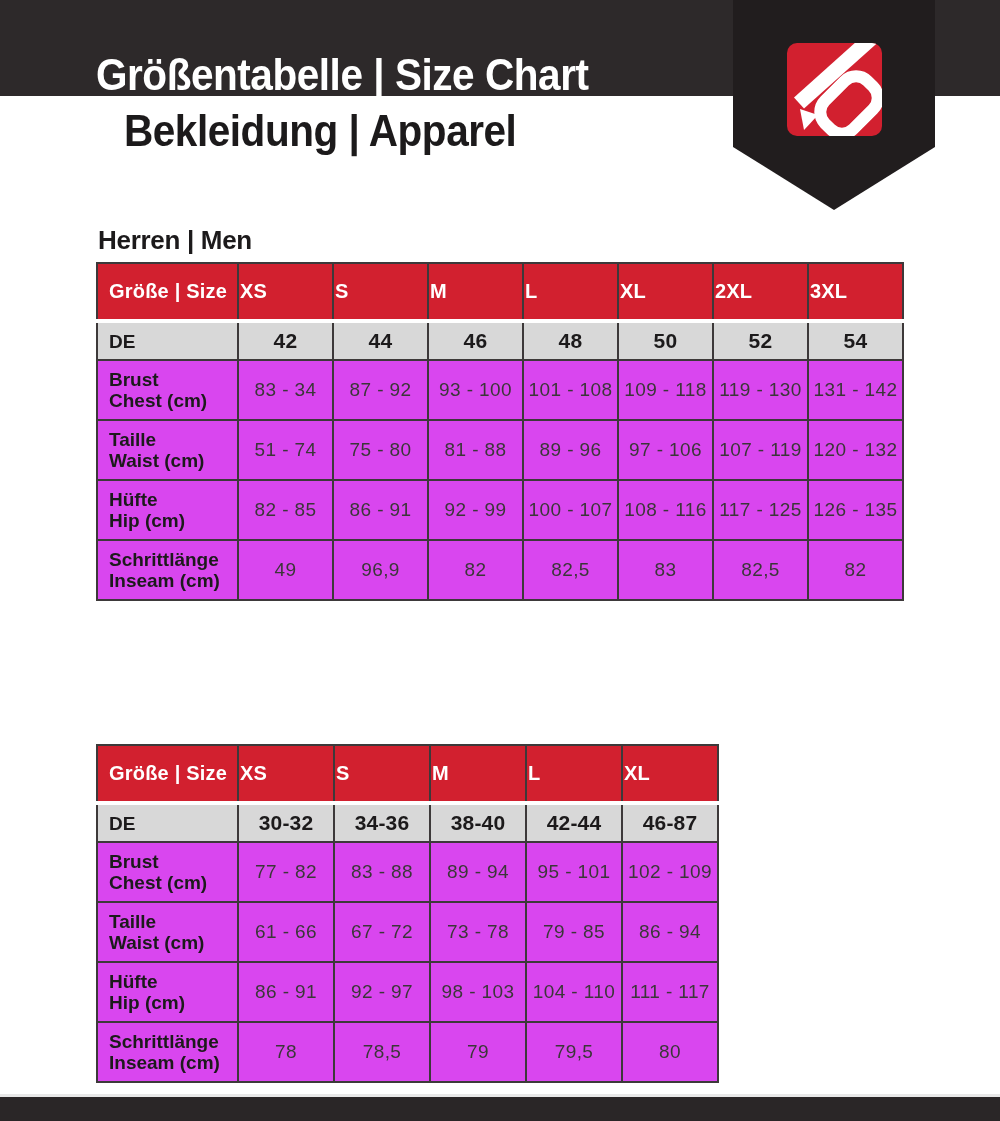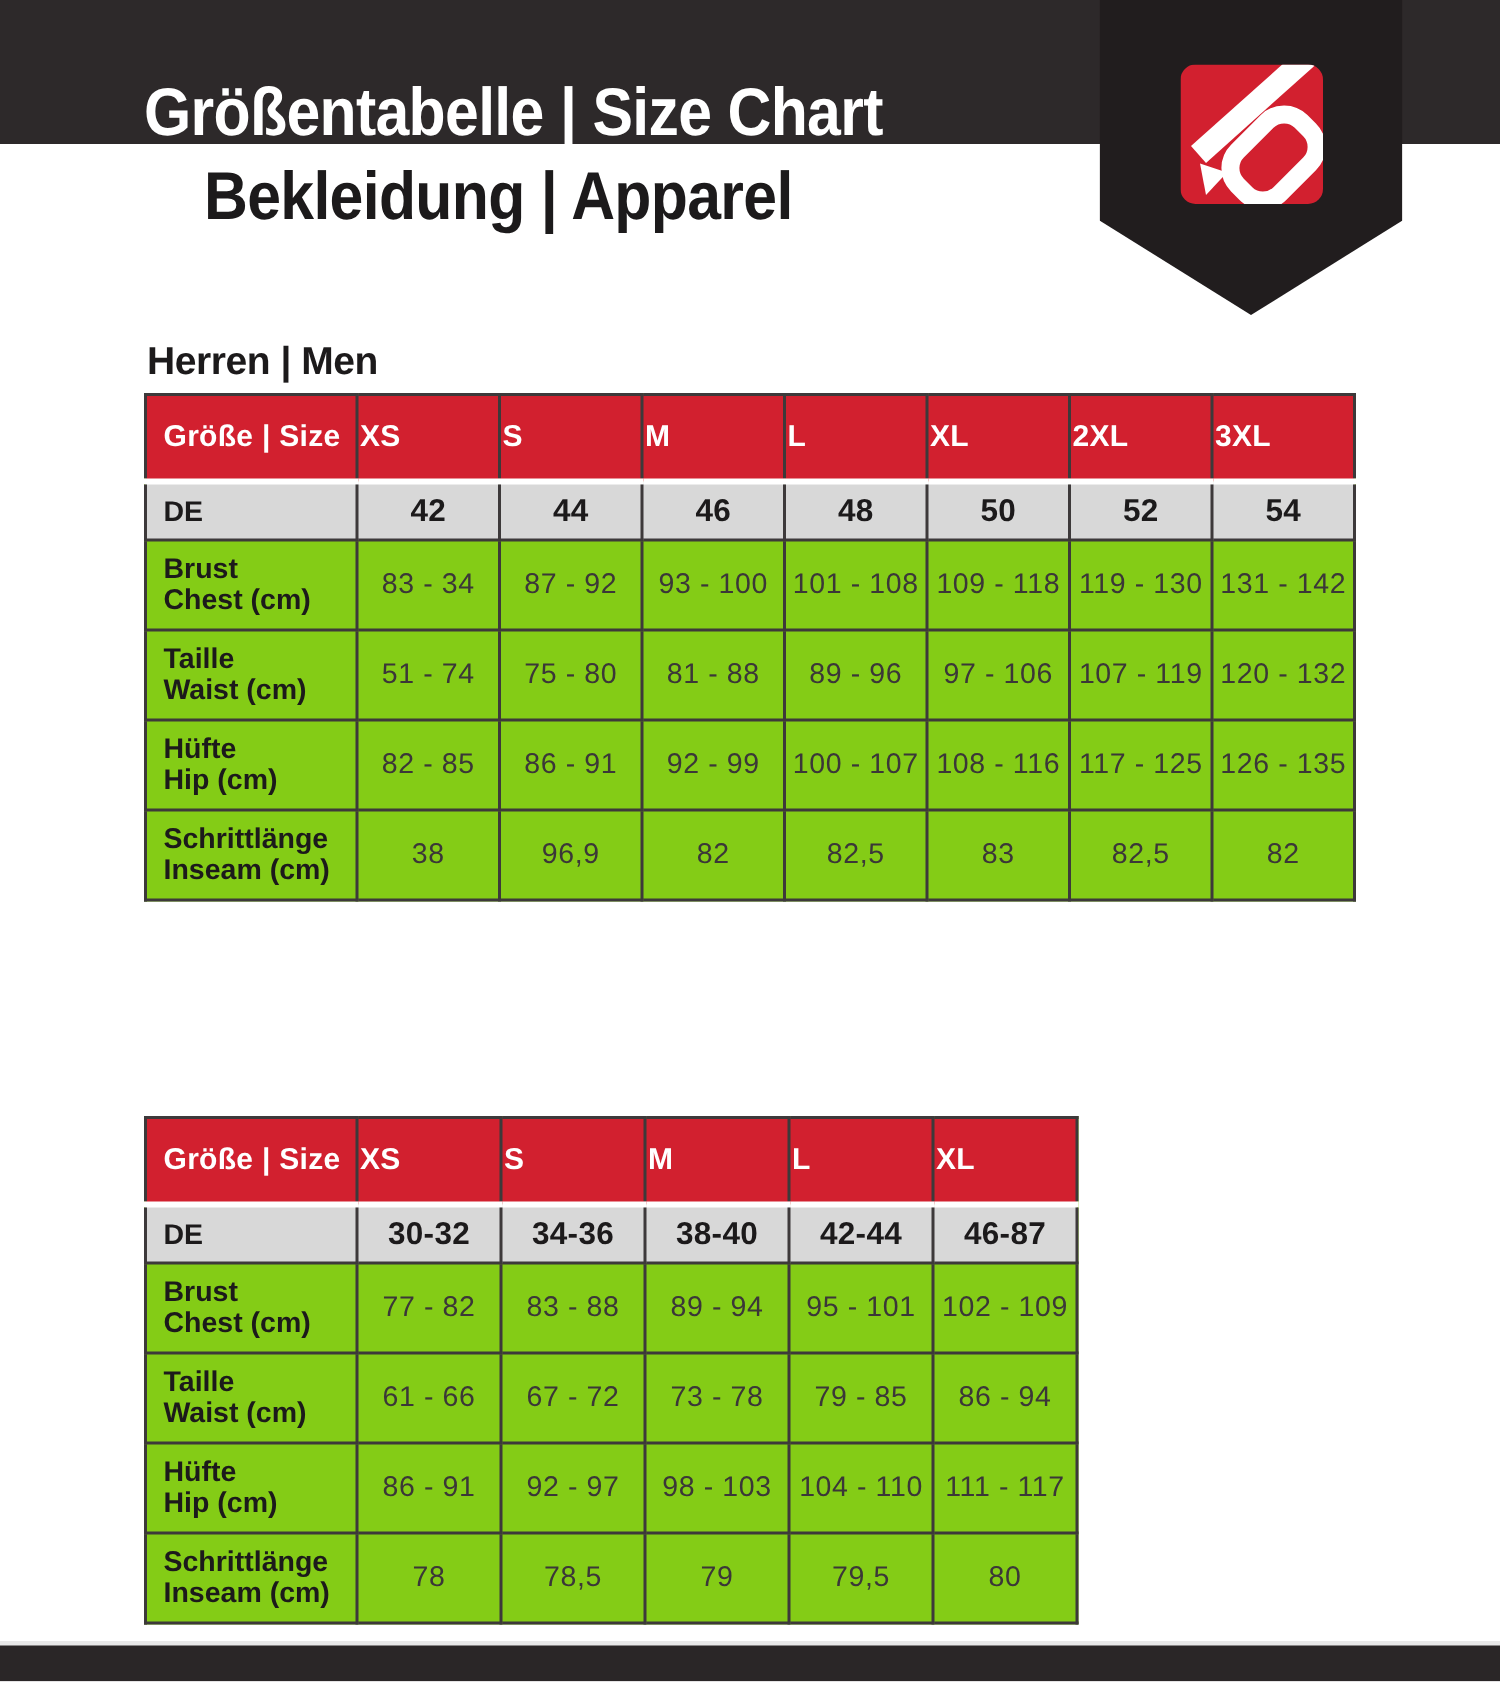--- a/index.html
+++ b/index.html
@@ -23,31 +23,31 @@
     position:absolute;left:733px;top:0;width:202px;height:210px;background:var(--ribbon);
     clip-path:polygon(0 0,100% 0,100% 70%,50% 100%,0 70%);
   }
   .logo{position:absolute;left:787px;top:43px;width:95px;height:93px;}
   .logo .logo-bg{fill:var(--accent-red);}
   .title,.subtitle{
     position:absolute;left:96px;margin:0;font-weight:bold;white-space:nowrap;
     font-size:45px;line-height:45px;letter-spacing:-0.5px;
   }
   .title{top:52px;color:#ffffff;}
-  .subtitle{top:108px;left:136px;color:var(--ink);}
+  .subtitle{top:108px;left:124px;color:var(--ink);}
   .squeeze{display:inline-block;transform:scaleX(0.9);transform-origin:left top;}
   .section-heading{
     position:absolute;left:98px;margin:0;font-size:26px;line-height:26px;
     font-weight:bold;color:var(--ink);letter-spacing:-0.3px;white-space:nowrap;
   }
   #men-heading{top:227px;}
   #women-heading{top:708px;}
   table.size-table{
     position:absolute;left:96px;border-collapse:collapse;table-layout:fixed;
-    background:#84cc16;border:2px solid var(--line);
+    background:#d946ef;border:2px solid var(--line);
   }
   #men-table{top:262px;width:806px;}
   #women-table{top:744px;width:621px;}
   table.size-table col.label-col{width:141px;}
   #men-table col.data-col{width:95px;}
   #women-table col.data-col{width:96px;}
   table.size-table th{
     background:var(--accent-red);color:#ffffff;font-size:20px;font-weight:bold;
     height:53px;text-align:left;vertical-align:middle;
     border:2px solid var(--line);border-bottom:4px solid #ffffff;
@@ -167,21 +167,21 @@
           <td>100 - 107</td>
           <td>108 - 116</td>
           <td>117 - 125</td>
           <td>126 - 135</td>
         </tr>
         <tr class="measure-row">
           <td class="row-label">
             <span>Schrittlänge</span>
             <span>Inseam (cm)</span>
           </td>
-          <td>38</td>
+          <td>49</td>
           <td>96,9</td>
           <td>82</td>
           <td>82,5</td>
           <td>83</td>
           <td>82,5</td>
           <td>82</td>
         </tr>
       </tbody>
     </table>
 

